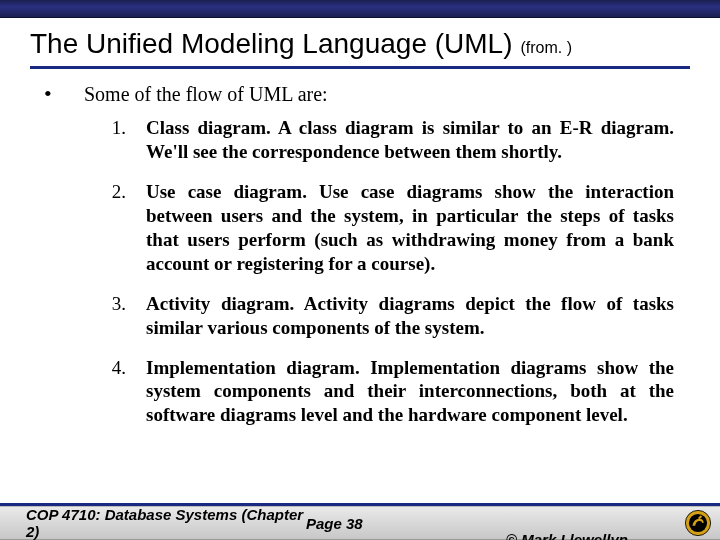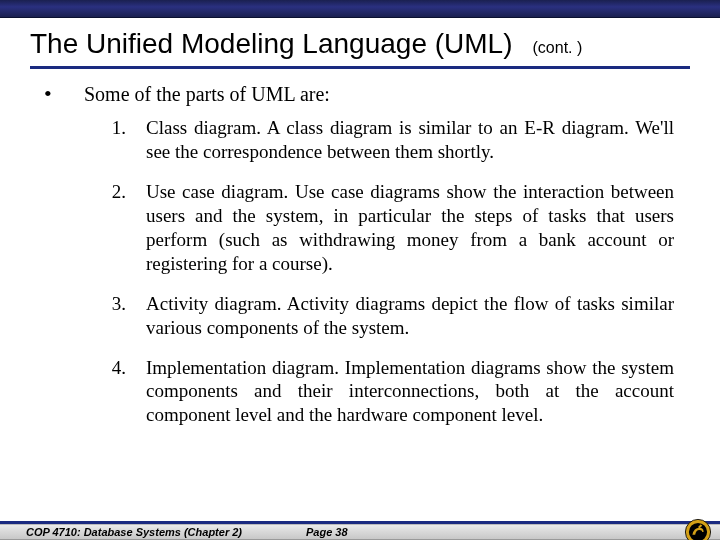--- a/index.html
+++ b/index.html
@@ -13,21 +13,21 @@
   }
   .top-bar {
     height: 18px;
     background: linear-gradient(to bottom, #1a2050 0%, #2a3080 40%, #1a2050 100%);
     border-bottom: 1px solid #0a1030;
   }
   .title-row {
     padding: 10px 30px 6px 30px;
     display: flex;
     align-items: baseline;
-    gap: 20px;
+    gap: 8px;
   }
   .title-main {
     font-family: Arial, Helvetica, sans-serif;
     font-size: 28px;
     font-weight: 400;
     color: #000;
   }
   .title-cont {
     font-family: Arial, Helvetica, sans-serif;
     font-size: 16px;
@@ -66,39 +66,39 @@
     font-size: 19px;
     line-height: 1.26;
     margin-bottom: 16px;
     text-align: justify;
     text-justify: inter-word;
   }
   .num {
     min-width: 22px;
     text-align: right;
   }
-  .li-body { flex: 1; }
+  .li-body { flex: 1; font-weight: bold; }
   .footer-wrap {
     position: absolute;
     left: 0; right: 0; bottom: 0;
   }
   .footer-line {
     height: 3px;
     background: #1a2a80;
     margin: 0 0 0 0;
   }
   .footer-bar {
-    height: 16px;
+    height: 34px;
     background: linear-gradient(to bottom, #eaeaea 0%, #d8d8d8 50%, #c8c8c8 100%);
     display: flex;
     align-items: center;
     font-family: Arial, Helvetica, sans-serif;
     font-style: italic;
     font-weight: bold;
-    font-size: 11px;
+    font-size: 15px;
     color: #000;
     padding: 0 14px 0 26px;
     position: relative;
     border-top: 1px solid #bbb;
     border-bottom: 1px solid #999;
   }
   .footer-left { flex: 1.4; }
   .footer-center { flex: 0.8; text-align: left; }
   .footer-right { flex: 1; text-align: left; padding-left: 40px; margin-top: 32px; }
   .logo {
@@ -110,45 +110,45 @@
     height: 28px;
   }
 </style>
 </head>
 <body>
 
 <div class="top-bar"></div>
 
 <div class="title-row">
   <span class="title-main">The Unified Modeling Language (UML)</span>
-  <span class="title-cont">(cont. )</span>
+  <span class="title-cont">(from. )</span>
 </div>
 <div class="title-underline"></div>
 
 <div class="content">
   <div class="intro-row">
     <span class="bullet">•</span>
-    <span>Some of the parts of UML are:</span>
+    <span>Some of the flow of UML are:</span>
   </div>
   <ol class="olist">
     <li>
       <span class="num">1.</span>
       <span class="li-body">Class diagram.  A class diagram is similar to an E-R diagram.  We'll see the correspondence between them shortly.</span>
     </li>
     <li>
       <span class="num">2.</span>
       <span class="li-body">Use case diagram. Use case diagrams show the  interaction between users and the system, in particular the steps of tasks that users perform (such as withdrawing money from a bank account or registering for a course).</span>
     </li>
     <li>
       <span class="num">3.</span>
       <span class="li-body">Activity diagram.  Activity diagrams depict the flow of tasks similar various components of the system.</span>
     </li>
     <li>
       <span class="num">4.</span>
-      <span class="li-body">Implementation diagram.  Implementation diagrams show the system components and their interconnections, both at the account component level and the hardware component level.</span>
+      <span class="li-body">Implementation diagram.  Implementation diagrams show the system components and their interconnections, both at the software diagrams level and the hardware component level.</span>
     </li>
   </ol>
 </div>
 
 <div class="footer-wrap">
   <div class="footer-line"></div>
   <div class="footer-bar">
     <span class="footer-left">COP 4710: Database Systems  (Chapter 2)</span>
     <span class="footer-center">Page 38</span>
     <span class="footer-right">© Mark Llewellyn</span>

